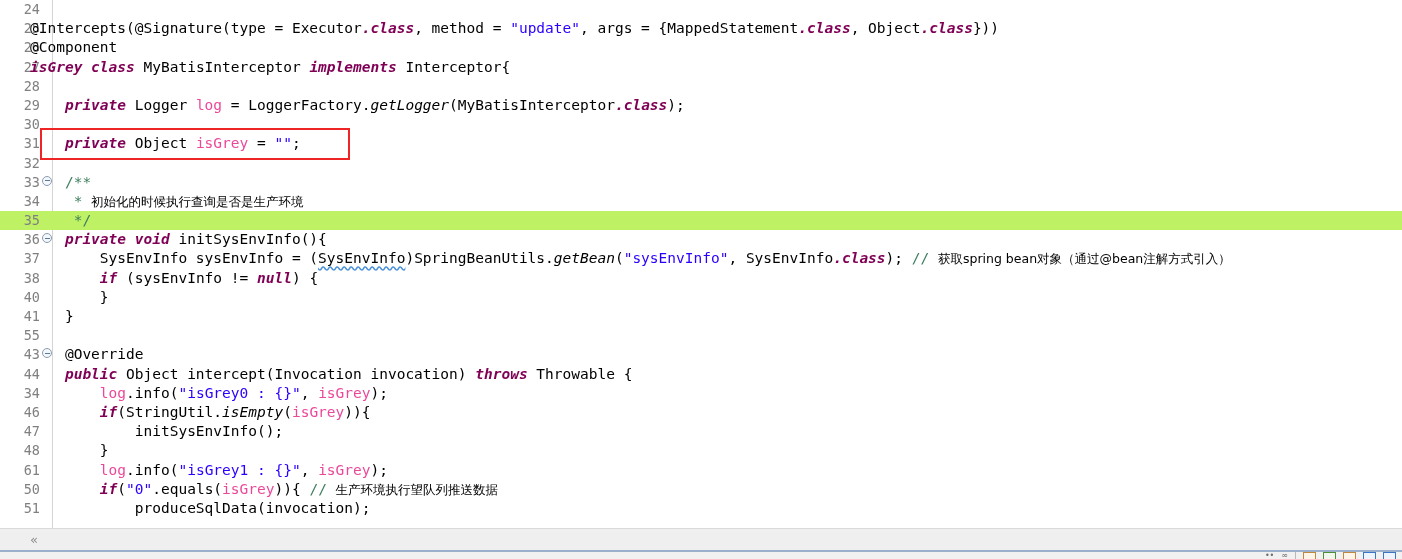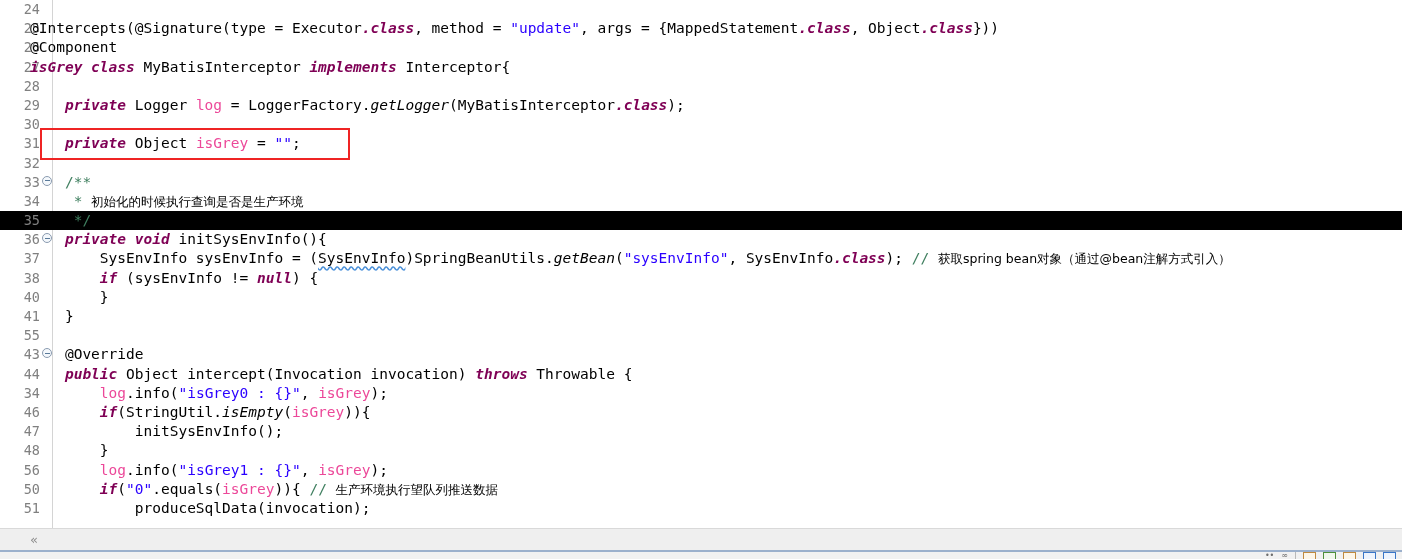--- a/index.html
+++ b/index.html
@@ -22,21 +22,21 @@
   }
   
   .code-area{
     position:absolute;left:0;top:0;width:1402px;height:528px;
     overflow:hidden;
   }
   .line{
     position:relative;height:19.2px;line-height:19.2px;
     font-size:14.5px;white-space:pre;
   }
-  .line.current{background:#000000;}
+  .line.current{background:#bef264;}
   .lnum{
     position:absolute;left:0;top:0;width:40px;
     text-align:right;color:#808080;font-size:13.5px;
     font-family:"DejaVu Sans Mono","Liberation Mono",monospace;
   }
   .fold{
     position:absolute;left:42px;top:3px;width:10px;height:10px;
     border:1px solid #8a9bb0;border-radius:50%;
     box-sizing:border-box;background:#f4f8fc;
   }
@@ -123,21 +123,21 @@
       <div class="line"><span class="lnum">38</span><span class="ltext"><span class="plain">        </span><span class="kw">if </span><span class="plain">(sysEnvInfo != </span><span class="kw">null</span><span class="plain">) {</span></span></div>
       <div class="line"><span class="lnum">40</span><span class="ltext"><span class="plain">        }</span></span></div>
       <div class="line"><span class="lnum">41</span><span class="ltext"><span class="plain">    }</span></span></div>
       <div class="line"><span class="lnum">55</span><span class="ltext"></span></div>
       <div class="line"><span class="lnum">43</span><span class="fold"></span><span class="ltext"><span class="ann">    @Override</span></span></div>
       <div class="line"><span class="lnum">44</span><span class="ltext"><span class="plain">    </span><span class="kw">public </span><span class="plain">Object intercept(Invocation </span><span class="plain">invocation</span><span class="plain">) </span><span class="kw">throws </span><span class="plain">Throwable {</span></span></div>
       <div class="line"><span class="lnum">34</span><span class="ltext"><span class="plain">        </span><span class="fld">log</span><span class="plain">.info(</span><span class="str">"isGrey0 : {}"</span><span class="plain">, </span><span class="fld">isGrey</span><span class="plain">);</span></span></div>
       <div class="line"><span class="lnum">46</span><span class="ltext"><span class="plain">        </span><span class="kw">if</span><span class="plain">(StringUtil.</span><span class="sm">isEmpty</span><span class="plain">(</span><span class="fld">isGrey</span><span class="plain">)){</span></span></div>
       <div class="line"><span class="lnum">47</span><span class="ltext"><span class="plain">            initSysEnvInfo();</span></span></div>
       <div class="line"><span class="lnum">48</span><span class="ltext"><span class="plain">        }</span></span></div>
-      <div class="line"><span class="lnum">56</span><span class="ltext"><span class="plain">        </span><span class="fld">log</span><span class="plain">.info(</span><span class="str">"isGrey1 : {}"</span><span class="plain">, </span><span class="fld">isGrey</span><span class="plain">);</span></span></div>
+      <div class="line"><span class="lnum">61</span><span class="ltext"><span class="plain">        </span><span class="fld">log</span><span class="plain">.info(</span><span class="str">"isGrey1 : {}"</span><span class="plain">, </span><span class="fld">isGrey</span><span class="plain">);</span></span></div>
       <div class="line"><span class="lnum">50</span><span class="ltext"><span class="plain">        </span><span class="kw">if</span><span class="plain">(</span><span class="str">"0"</span><span class="plain">.equals(</span><span class="fld">isGrey</span><span class="plain">)){ </span><span class="cmt">// </span><span class="cmt-cn">生产环境执行望队列推送数据</span></span></div>
       <div class="line"><span class="lnum">51</span><span class="ltext"><span class="plain">            produceSqlData(invocation);</span></span></div>
     </div>
 
   <div class="redbox" id="redbox" style="left: 40px; top: 128px; width: 310px; height: 32px; border-color: rgb(239, 36, 36);"></div>
 
   <div class="hscroll">
     <span class="hscroll-chev">«</span>
   </div>
 

